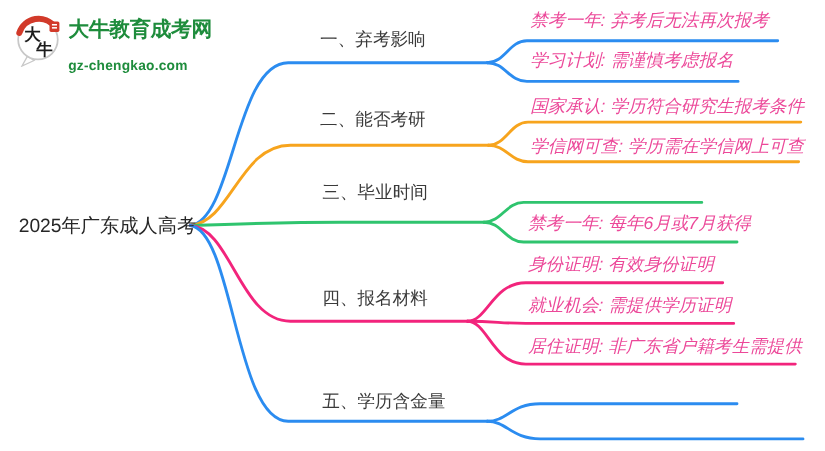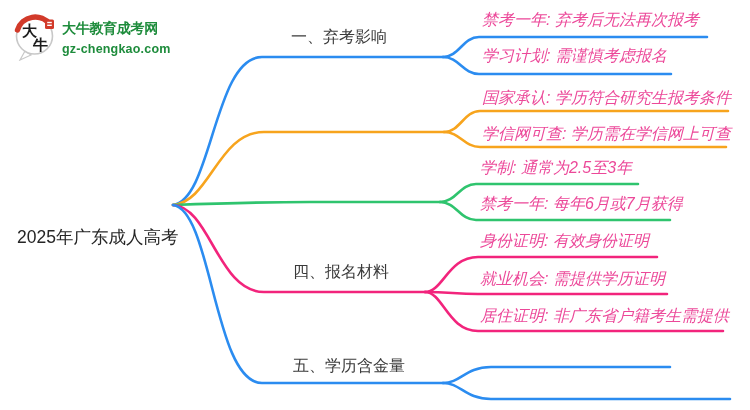--- a/index.html
+++ b/index.html
@@ -3,32 +3,32 @@
 <meta charset="utf-8">
 <style>
   html,body{margin:0;padding:0;background:#fff;}
   #stage{
     position:relative;width:750px;height:410px;background:#ffffff;
     font-family:"Liberation Sans","DejaVu Sans",sans-serif;overflow:hidden;
   }
   #wires{position:absolute;left:0;top:0;}
   .root-label{
     position:absolute;font-size:17.5px;font-weight:500;color:#262626;
-    white-space:nowrap;line-height:19px;letter-spacing:0px;margin-top:32px;
+    white-space:nowrap;line-height:19px;letter-spacing:0px;
   }
   .branch-label{
     position:absolute;font-size:16px;color:#3a3a3a;white-space:nowrap;line-height:17px;
   }
   .leaf-label{
     position:absolute;font-size:16px;color:#ec4899;white-space:nowrap;line-height:18px;font-style:italic;
   }
   .logo{position:absolute;left:12px;top:11px;display:flex;align-items:flex-start;}
   .logo-text{margin-left:4px;padding-top:9px;}
-  .site-name{font-size:14px;font-weight:bold;color:#1E8C3C;letter-spacing:-0.3px;line-height:16px;}
-  .site-domain{font-size:12.5px;font-weight:bold;color:#1E8C3C;letter-spacing:0.2px;line-height:14px;margin-top:6px;}
+  .site-name{font-size:19px;font-weight:bold;color:#1E8C3C;letter-spacing:-0.3px;line-height:16px;}
+  .site-domain{font-size:12.5px;font-weight:bold;color:#1E8C3C;letter-spacing:0.2px;line-height:14px;margin-top:17px;}
 </style>
 </head>
 <body>
 
 <div id="stage">
 
   <svg id="wires" width="750" height="410" viewBox="0 0 750 410">
     <g fill="none" stroke-width="2.6" stroke-linecap="round" stroke="#2B8CF0">
       <path d="M173 205 C212 200 214 57 262 57 H443"></path>
       <path d="M443 57 C459 57 463 37 479 37 H707"></path>
@@ -73,24 +73,25 @@
       <div class="site-domain">gz-chengkao.com</div>
     </div>
   </div>
 
   <div class="root-label" style="left:17px;top:196px">2025年广东成人高考</div>
 
   <div class="branch-label" style="left:291px;top:28px">一、弃考影响</div>
   <div class="leaf-label" style="left:482px;top:11px">禁考一年: 弃考后无法再次报考</div>
   <div class="leaf-label" style="left:482px;top:47px">学习计划: 需谨慎考虑报名</div>
 
+  <div class="branch-label" style="left:291px;top:101px">二、能否考研</div>
   <div class="leaf-label" style="left:482px;top:89px">国家承认: 学历符合研究生报考条件</div>
   <div class="leaf-label" style="left:482px;top:125px">学信网可查: 学历需在学信网上可查</div>
 
-  <div class="leaf-label" style="left:480px;top:159px">学制: 通常为2.5至3年</div>
+  <div class="branch-label" style="left:293px;top:167px">三、毕业时间</div>
   <div class="leaf-label" style="left:480px;top:195px">禁考一年: 每年6月或7月获得</div>
 
   <div class="branch-label" style="left:293px;top:263px">四、报名材料</div>
   <div class="leaf-label" style="left:480px;top:232px">身份证明: 有效身份证明</div>
   <div class="leaf-label" style="left:480px;top:270px">就业机会: 需提供学历证明</div>
   <div class="leaf-label" style="left:480px;top:307px">居住证明: 非广东省户籍考生需提供</div>
 
   <div class="branch-label" style="left:293px;top:357px">五、学历含金量</div>
 
 </div>

